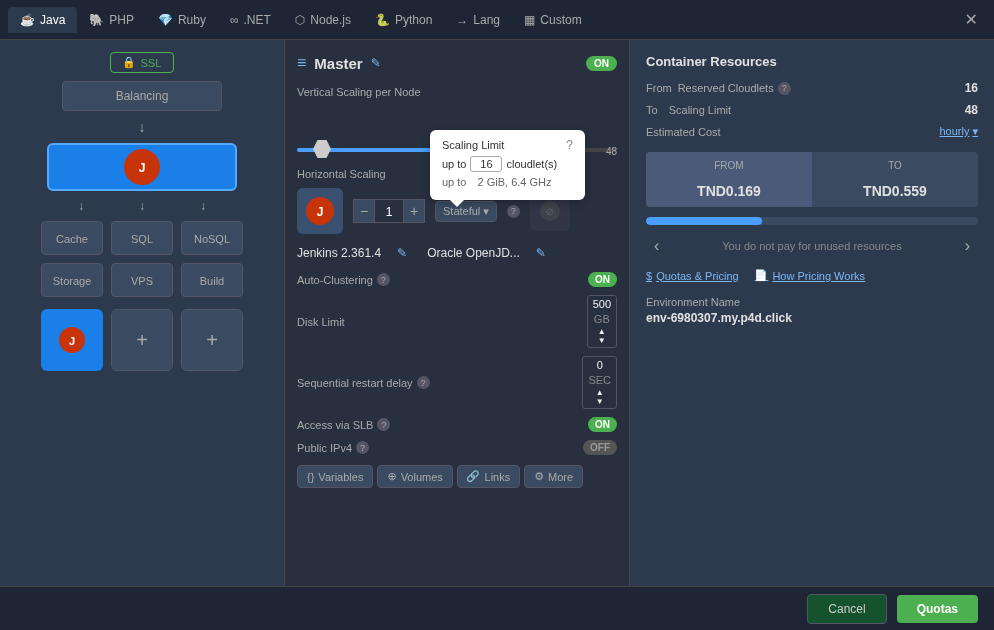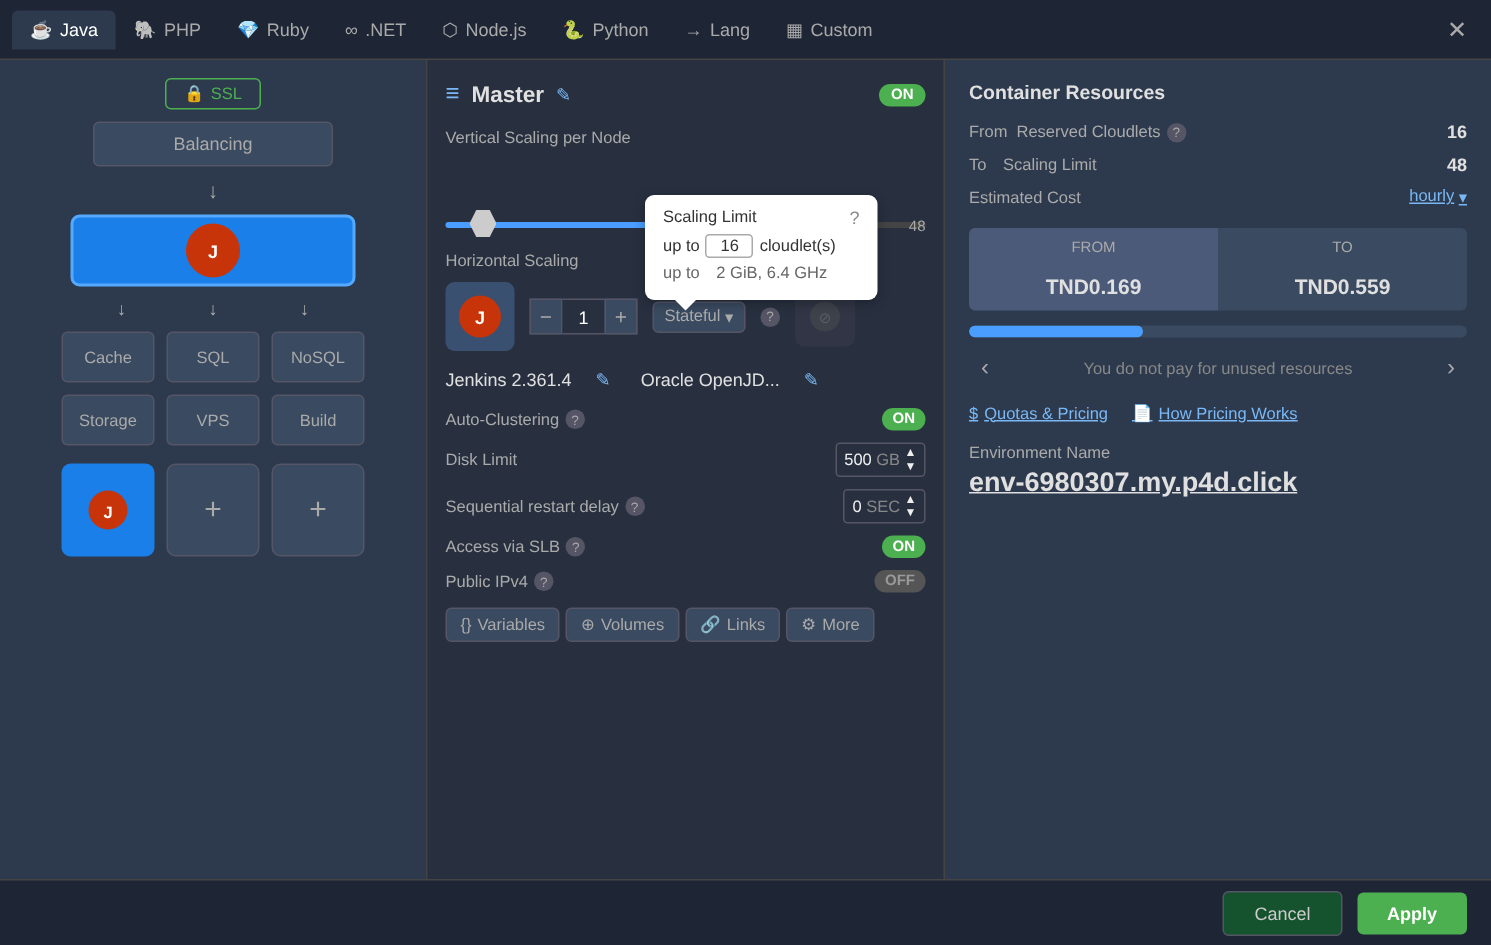--- a/index.html
+++ b/index.html
@@ -438,20 +438,21 @@
     .input-with-arrows {
       display: flex;
       align-items: center;
       background: #283040;
       border: 1px solid #556;
       border-radius: 3px;
       padding: 2px 5px;
       color: #eee;
       font-size: 11px;
       gap: 3px;
+      flex-direction: column;
     }
 
     .arrows-updown {
       display: flex;
       flex-direction: column;
       gap: 1px;
       cursor: pointer;
     }
 
     .toggle-on-small {
@@ -648,23 +649,22 @@
     }
 
     .env-label {
       color: #aaa;
       font-size: 11px;
       margin-bottom: 3px;
     }
 
     .env-name {
       color: #e0e0e0;
-      font-size: 18px;
+      font-size: 12px;
       font-weight: bold;
-      text-decoration: underline;
     }
 
     
     .bottom-bar {
       position: absolute;
       bottom: 0;
       left: 0;
       right: 0;
       height: 44px;
       background: #1e2535;
@@ -1023,14 +1023,14 @@
     <div class="env-section">
       <div class="env-label">Environment Name</div>
       <div class="env-name">env-6980307.my.p4d.click</div>
     </div>
   </div>
 
 </div>
 
 <div class="bottom-bar">
   <button class="cancel-btn">Cancel</button>
-  <button class="apply-btn">Apply</button>
+  <button class="apply-btn">Quotas</button>
 </div>
 
 </body></html>

